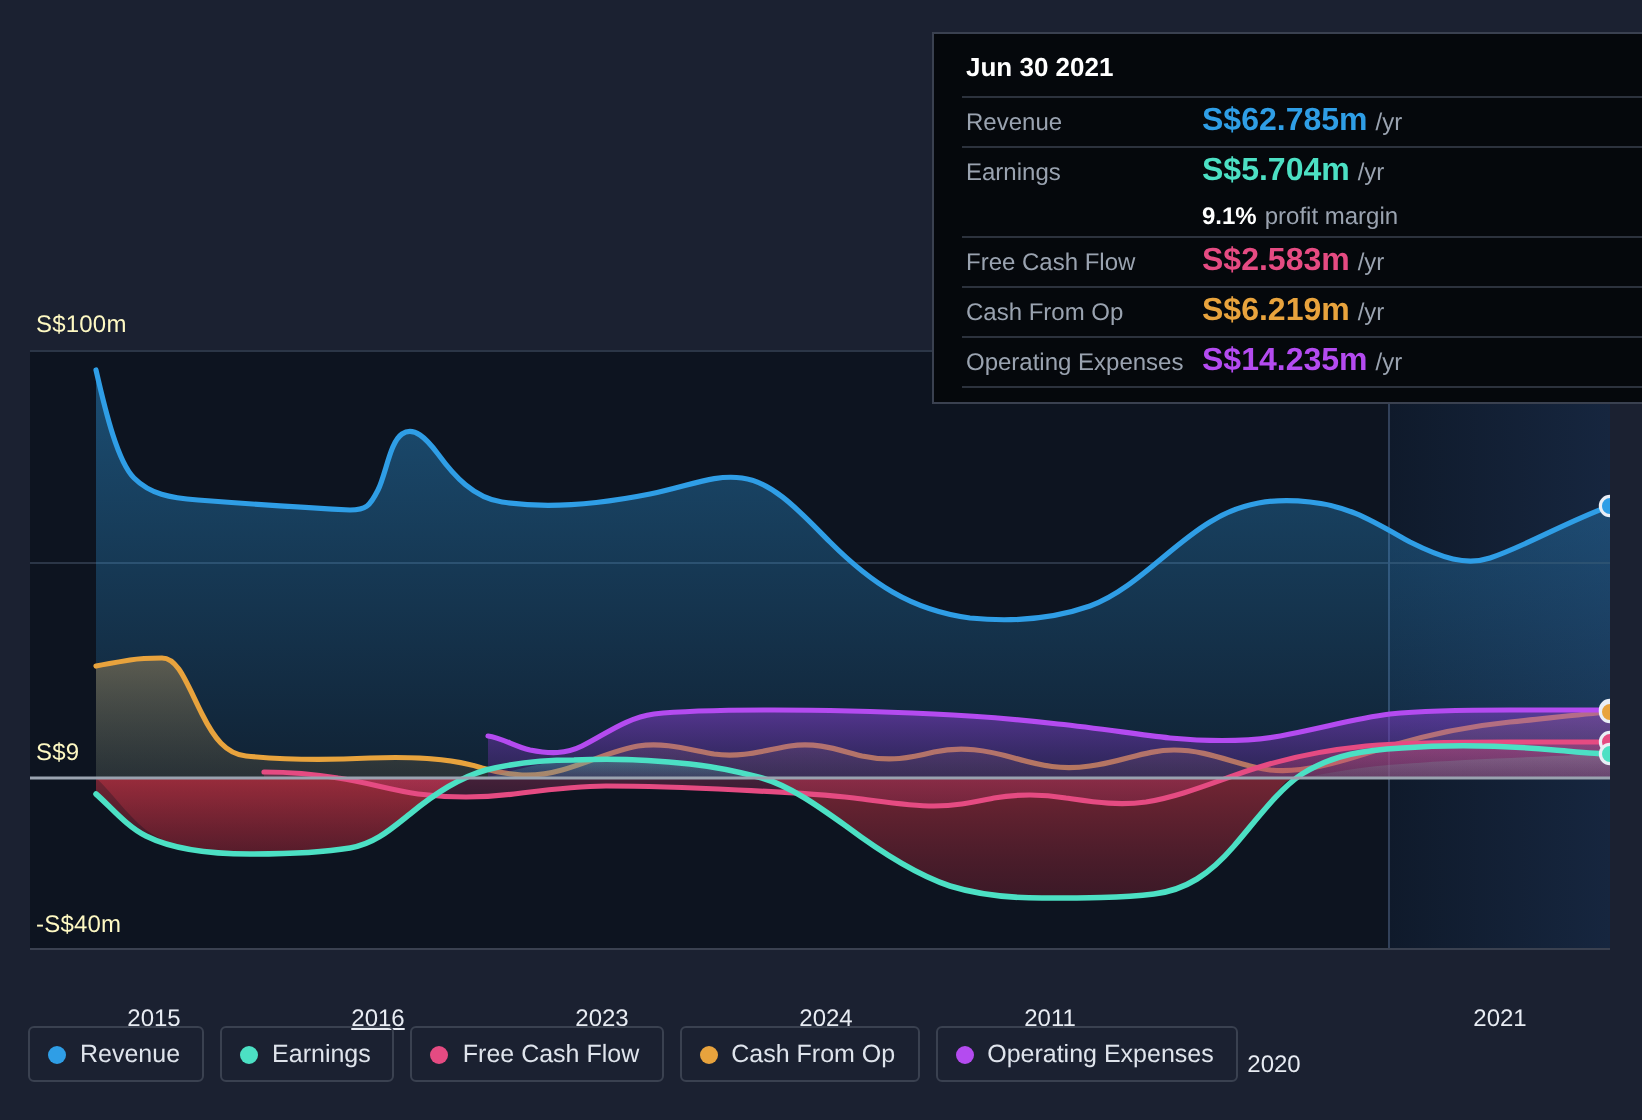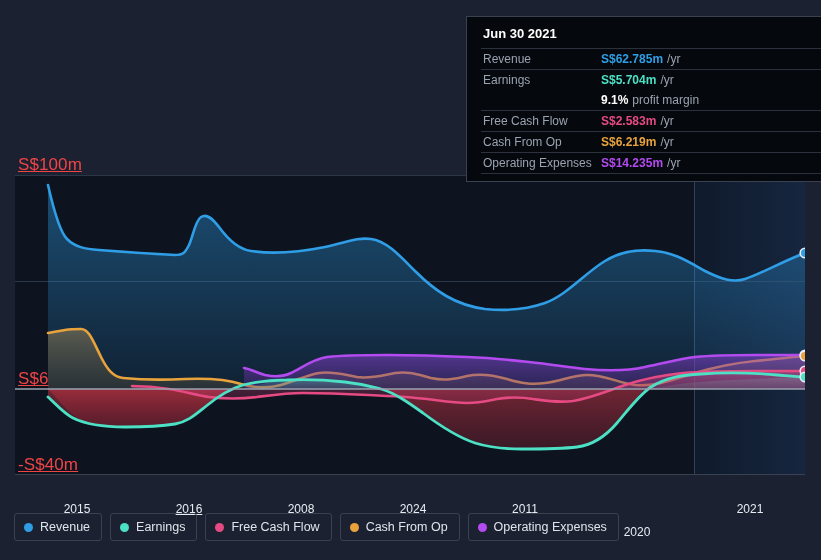--- a/index.html
+++ b/index.html
@@ -22,25 +22,24 @@
     left: 15px; top: 175px;
     width: 790px; height: 300px;
     background: #0d1420;
     overflow: visible;
   }
   #plot-svg { position: absolute; left: 0; top: 0; }
 
   
   .y-label {
     position: absolute;
-    color: #ef4444;
-    font-size: 17px;
+    color: #fef9c3;
+    font-size: 12px;
     letter-spacing: .1px;
     white-space: nowrap;
-    text-decoration: underline;
   }
   .x-label {
     position: absolute;
     color: #e8ecf3;
     font-size: 12px;
     text-align: center;
     width: 60px;
     white-space: nowrap;
     margin-top: 21px;
   }
@@ -69,21 +68,21 @@
     min-height: 17px;
   }
   .ic-row.no-rule { border-top: none; }
   .ic-label {
     color: #9aa3b0;
     font-size: 12px;
     width: 118px;
     flex: 0 0 118px;
   }
   .ic-val {
-    font-size: 12px;
+    font-size: 16px;
     font-weight: bold;
     white-space: nowrap;
   }
   .ic-unit {
     color: #9aa3b0;
     font-size: 12px;
     margin-left: 4px;
   }
   .ic-margin-val { color: #ffffff; font-size: 12px; font-weight: bold; }
   .ic-margin-txt { color: #9aa3b0; font-size: 12px; margin-left: 4px; }
@@ -290,26 +289,26 @@
         <line x1="286" y1="300" x2="286" y2="305"></line>
         <line x1="398" y1="300" x2="398" y2="305"></line>
         <line x1="510" y1="300" x2="510" y2="305"></line>
         <line x1="622" y1="300" x2="622" y2="305"></line>
         <line x1="735" y1="300" x2="735" y2="305"></line>
       </g>
     </svg>
   </div>
 
   <div class="y-label" style="left:18px; top:155px;">S$100m</div>
-  <div class="y-label" style="left:18px; top:369px;">S$6</div>
+  <div class="y-label" style="left:18px; top:369px;">S$9</div>
   <div class="y-label" style="left:18px; top:455px;">-S$40m</div>
 
   <div class="x-label" style="left:47px;  top:481px;">2015</div>
   <div class="x-label" style="left:159px; top:481px;text-decoration:underline;">2016</div>
-  <div class="x-label" style="left:271px; top:481px;">2008</div>
+  <div class="x-label" style="left:271px; top:481px;">2023</div>
   <div class="x-label" style="left:383px; top:481px;">2024</div>
   <div class="x-label" style="left:495px; top:481px;">2011</div>
   <div class="x-label" style="left:607px; top:504px;">2020</div>
   <div class="x-label" style="left:720px; top:481px;">2021</div>
 
   <div id="infocard">
     <div class="ic-title">Jun 30 2021</div>
 
     <div class="ic-row">
       <span class="ic-label">Revenue</span>

